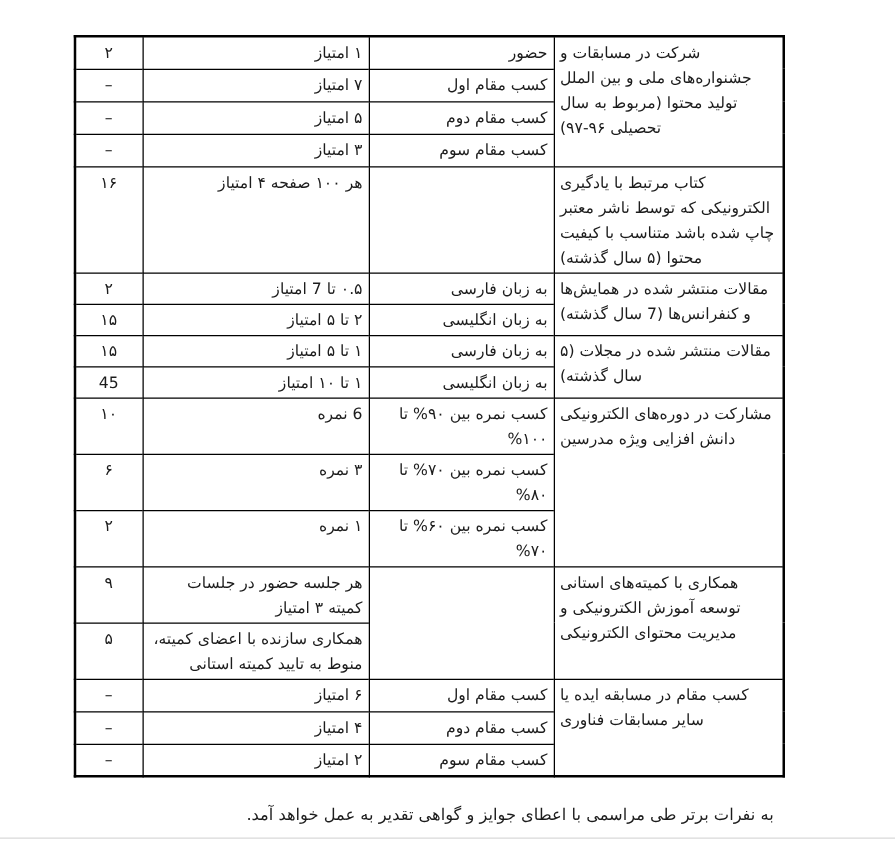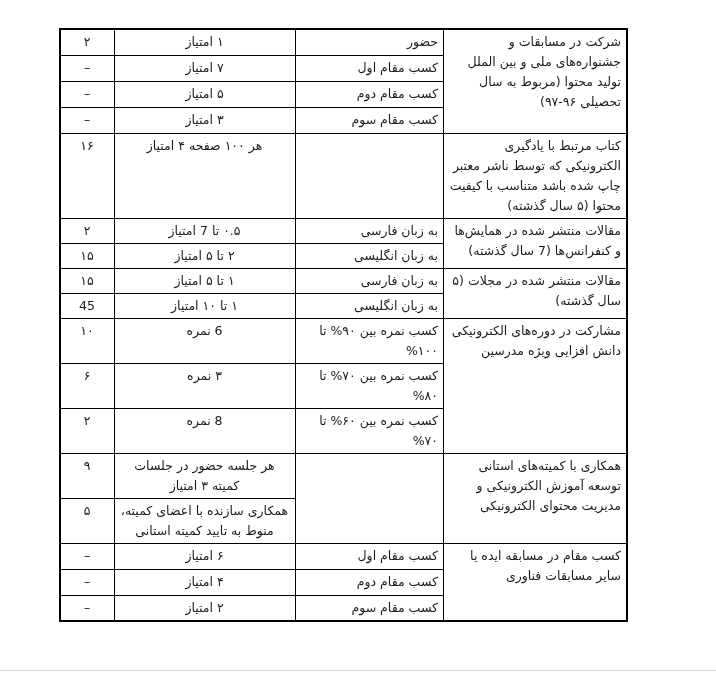--- a/index.html
+++ b/index.html
@@ -30,30 +30,30 @@
     font-size: 12.5px;
     color: #1c1c1c;
     line-height: 20px;
     padding: 2px 5px 2px 4px;
     vertical-align: top;
     overflow: hidden;
   }
   tr.gb td { border-top-width: 1.5px; }
   td.cat {
     width: 173px;
-    text-align: right;
+    text-align: left;
     vertical-align: middle;
     padding: 2px 6px;
   }
   td.item {
     width: 138px;
   }
   td.pts {
     width: 171px;
-    text-align: center;
+    text-align: right;
     margin-left: 20px;
   }
   td.num {
     width: 44px;
     text-align: center;
     padding-left: 6px;
   }
   tr.h26 { height: 26px; }
   tr.h25 { height: 25px; }
   tr.h80 { height: 80px; }
@@ -145,21 +145,21 @@
       <td class="pts">6 نمره</td>
       <td class="num">۱۰</td>
     </tr>
     <tr class="h42">
       <td class="item">کسب نمره بین ۷۰% تا ۸۰%</td>
       <td class="pts">۳ نمره</td>
       <td class="num">۶</td>
     </tr>
     <tr class="h42">
       <td class="item">کسب نمره بین ۶۰% تا ۷۰%</td>
-      <td class="pts">8 نمره</td>
+      <td class="pts">۱ نمره</td>
       <td class="num">۲</td>
     </tr>
 
     <tr class="h43 gb">
       <td class="cat" rowspan="2">همکاری با کمیته‌های استانی توسعه آموزش الکترونیکی و مدیریت محتوای الکترونیکی</td>
       <td class="item" rowspan="2"></td>
       <td class="pts">هر جلسه حضور در جلسات کمیته ۳ امتیاز</td>
       <td class="num">۹</td>
     </tr>
     <tr class="h43">
@@ -179,16 +179,17 @@
       <td class="num">–</td>
     </tr>
     <tr class="h26">
       <td class="item">کسب مقام سوم</td>
       <td class="pts">۲ امتیاز</td>
       <td class="num">–</td>
     </tr>
   </tbody>
     </table>
 
+  <div class="footer-note">به نفرات برتر طی مراسمی با اعطای جوایز و گواهی تقدیر به عمل خواهد آمد.</div>
 
   <div class="bottom-edge"></div>
 
 </div>
 
 </body></html>

